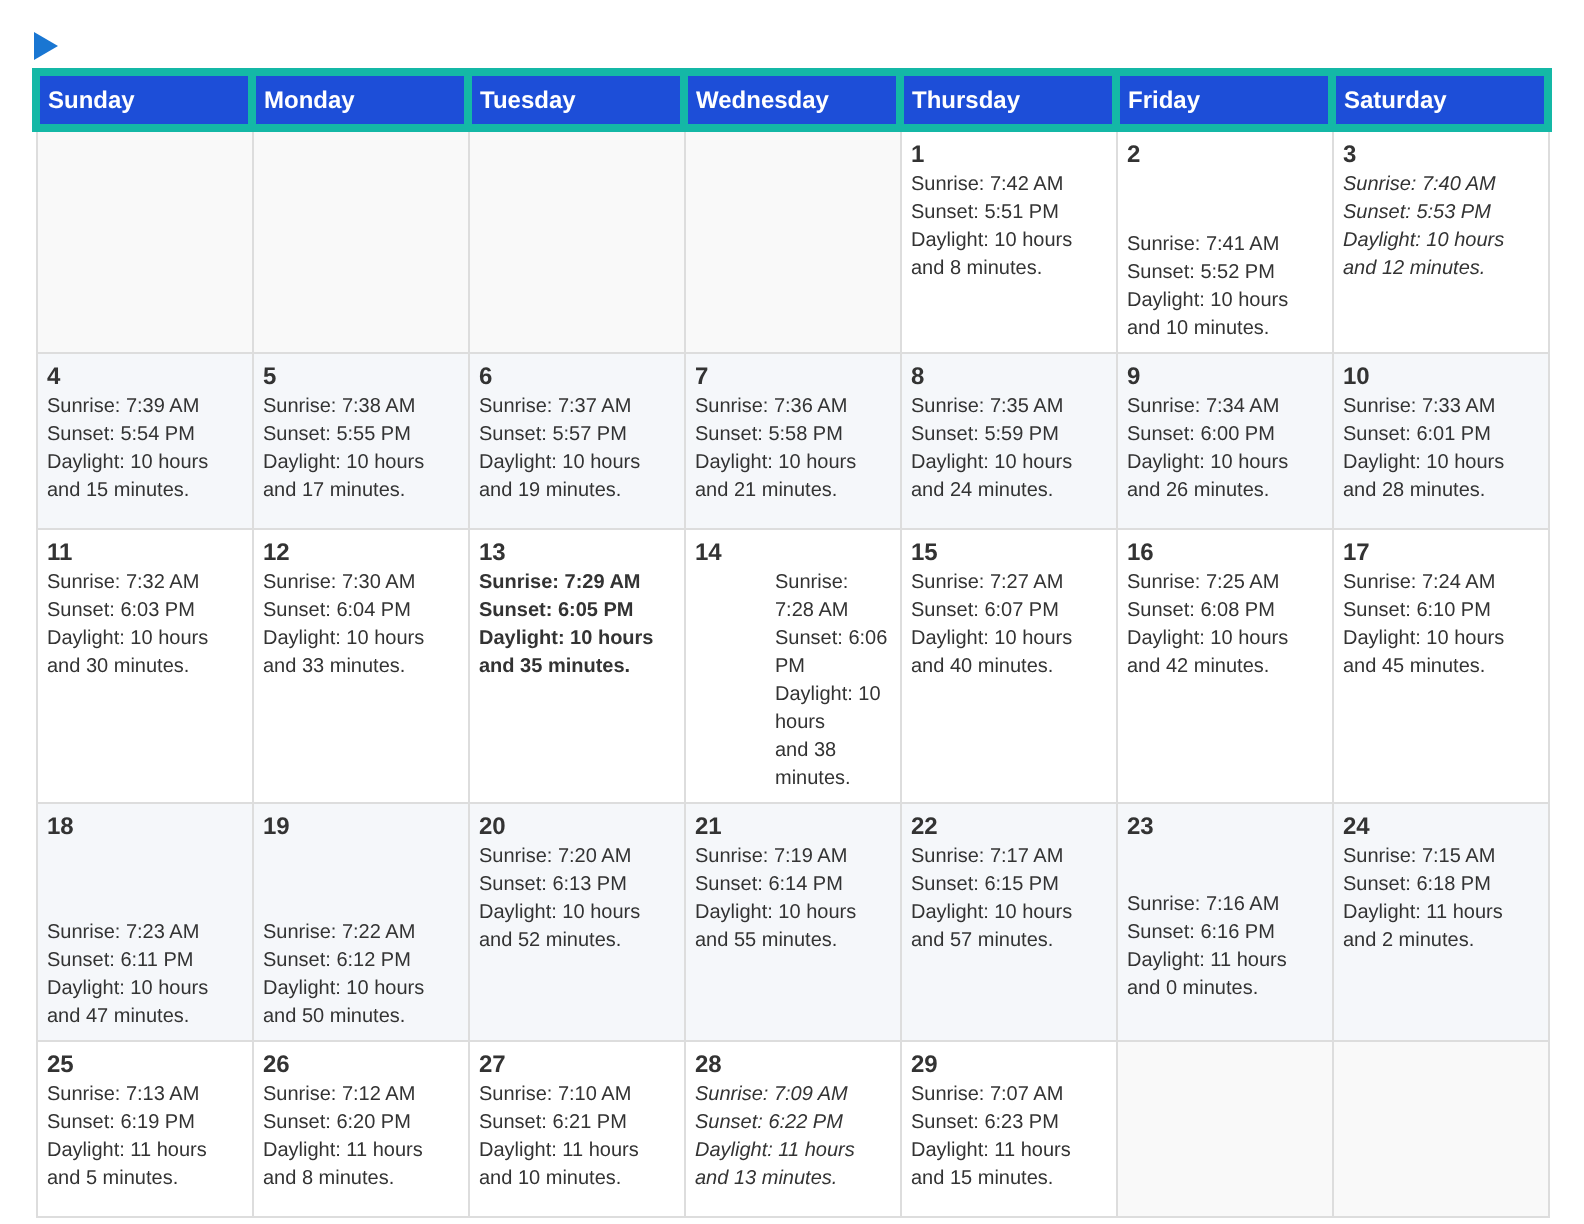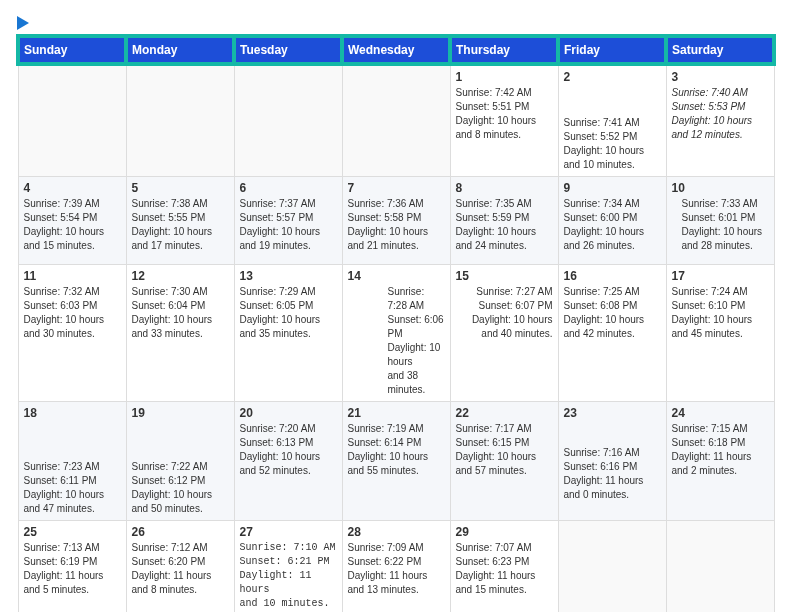--- a/index.html
+++ b/index.html
@@ -170,21 +170,21 @@
         </td>
         <td>
           <div class="day-num">9</div>
           <div class="day-info" style="white-space: pre-line;">Sunrise: 7:34 AM
 Sunset: 6:00 PM
 Daylight: 10 hours
 and 26 minutes.</div>
         </td>
         <td>
           <div class="day-num">10</div>
-          <div class="day-info" style="white-space: pre-line; margin-left: 10px;">Sunrise: 7:33 AM
+          <div class="day-info" style="white-space: pre-line;">Sunrise: 7:33 AM
 Sunset: 6:01 PM
 Daylight: 10 hours
 and 28 minutes.</div>
         </td>
       </tr>
       <tr>
         <td>
           <div class="day-num">11</div>
           <div class="day-info" style="white-space: pre-line;">Sunrise: 7:32 AM
 Sunset: 6:03 PM
@@ -193,35 +193,35 @@
         </td>
         <td>
           <div class="day-num">12</div>
           <div class="day-info" style="white-space: pre-line;">Sunrise: 7:30 AM
 Sunset: 6:04 PM
 Daylight: 10 hours
 and 33 minutes.</div>
         </td>
         <td>
           <div class="day-num">13</div>
-          <div class="day-info" style="white-space: pre-line;">Sunrise: 7:29 AM
+          <div class="day-info" style="white-space: pre-line; font-weight: bold;">Sunrise: 7:29 AM
 Sunset: 6:05 PM
 Daylight: 10 hours
 and 35 minutes.</div>
         </td>
         <td>
           <div class="day-num">14</div>
           <div class="day-info" style="white-space: pre-line; margin-left: 40px;">Sunrise: 7:28 AM
 Sunset: 6:06 PM
 Daylight: 10 hours
 and 38 minutes.</div>
         </td>
         <td>
           <div class="day-num">15</div>
-          <div class="day-info" style="white-space: pre-line; text-align: right;">Sunrise: 7:27 AM
+          <div class="day-info" style="white-space: pre-line;">Sunrise: 7:27 AM
 Sunset: 6:07 PM
 Daylight: 10 hours
 and 40 minutes.</div>
         </td>
         <td>
           <div class="day-num">16</div>
           <div class="day-info" style="white-space: pre-line;">Sunrise: 7:25 AM
 Sunset: 6:08 PM
 Daylight: 10 hours
 and 42 minutes.</div>
@@ -295,28 +295,28 @@
         </td>
         <td>
           <div class="day-num">26</div>
           <div class="day-info" style="white-space: pre-line;">Sunrise: 7:12 AM
 Sunset: 6:20 PM
 Daylight: 11 hours
 and 8 minutes.</div>
         </td>
         <td>
           <div class="day-num">27</div>
-          <div class="day-info" style="white-space: pre-line; font-family: Liberation Mono, monospace;">Sunrise: 7:10 AM
+          <div class="day-info" style="white-space: pre-line;">Sunrise: 7:10 AM
 Sunset: 6:21 PM
 Daylight: 11 hours
 and 10 minutes.</div>
         </td>
         <td>
           <div class="day-num">28</div>
-          <div class="day-info" style="white-space: pre-line;">Sunrise: 7:09 AM
+          <div class="day-info" style="white-space: pre-line; font-style: italic;">Sunrise: 7:09 AM
 Sunset: 6:22 PM
 Daylight: 11 hours
 and 13 minutes.</div>
         </td>
         <td>
           <div class="day-num">29</div>
           <div class="day-info" style="white-space: pre-line;">Sunrise: 7:07 AM
 Sunset: 6:23 PM
 Daylight: 11 hours
 and 15 minutes.</div>

